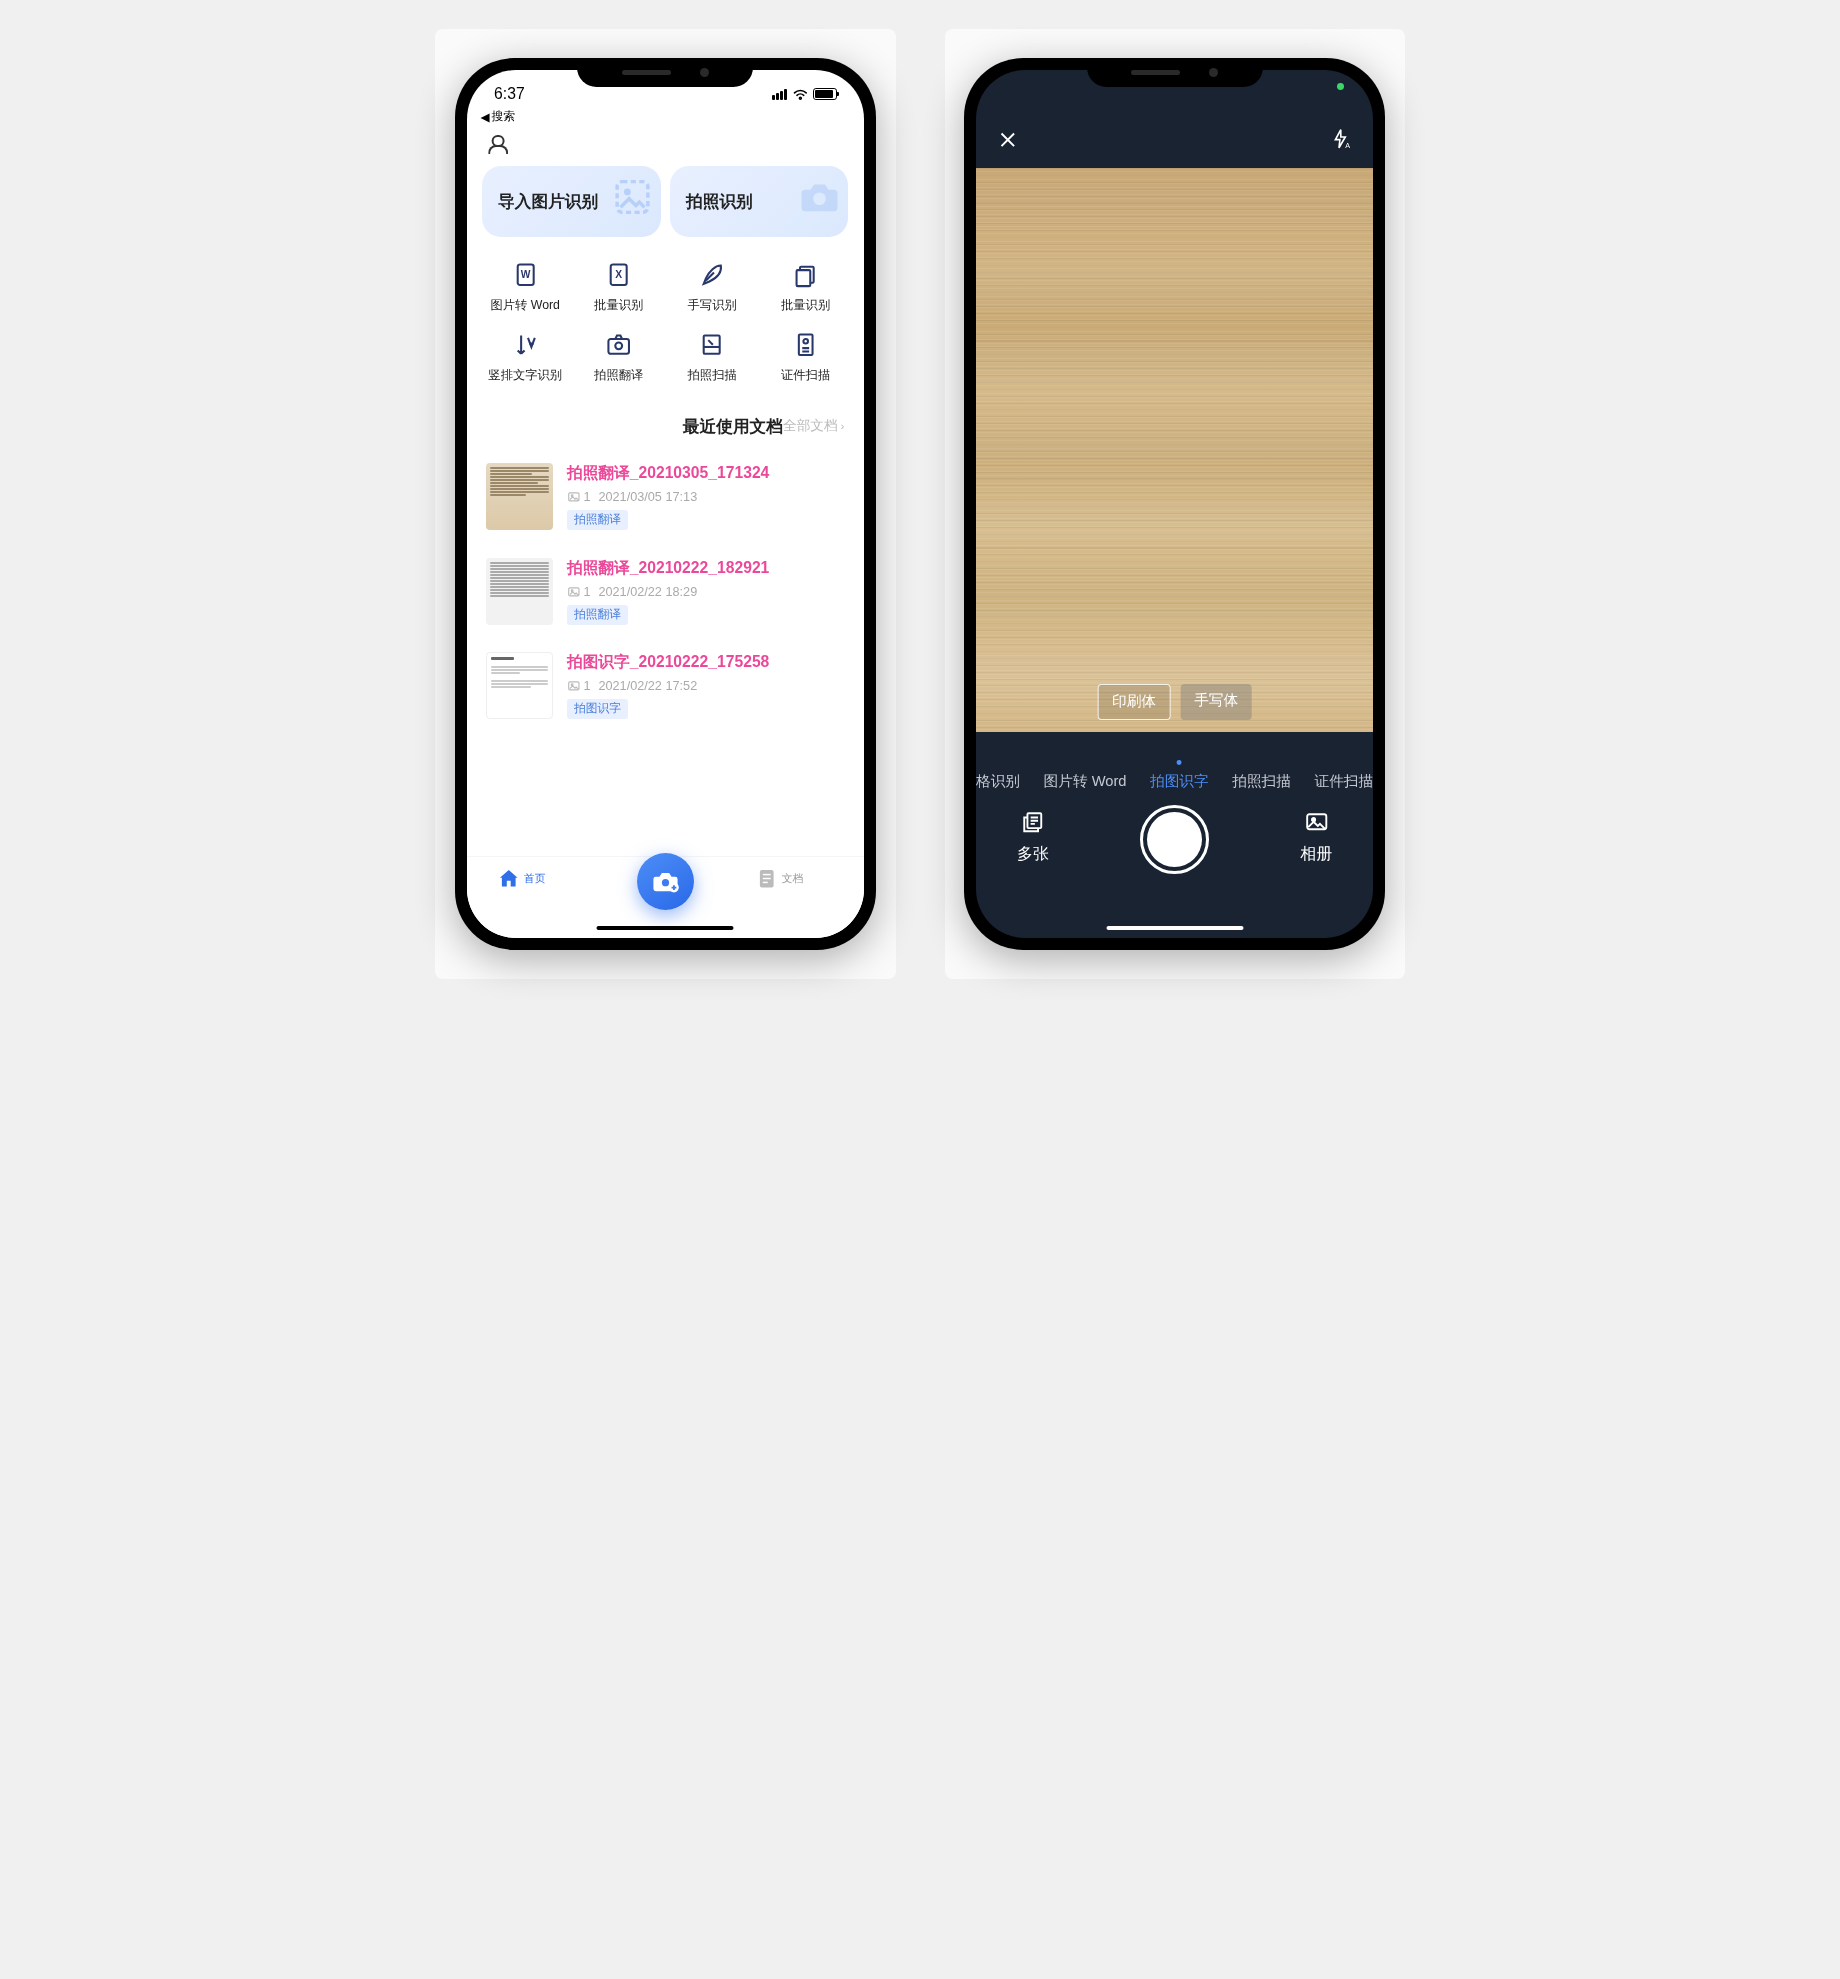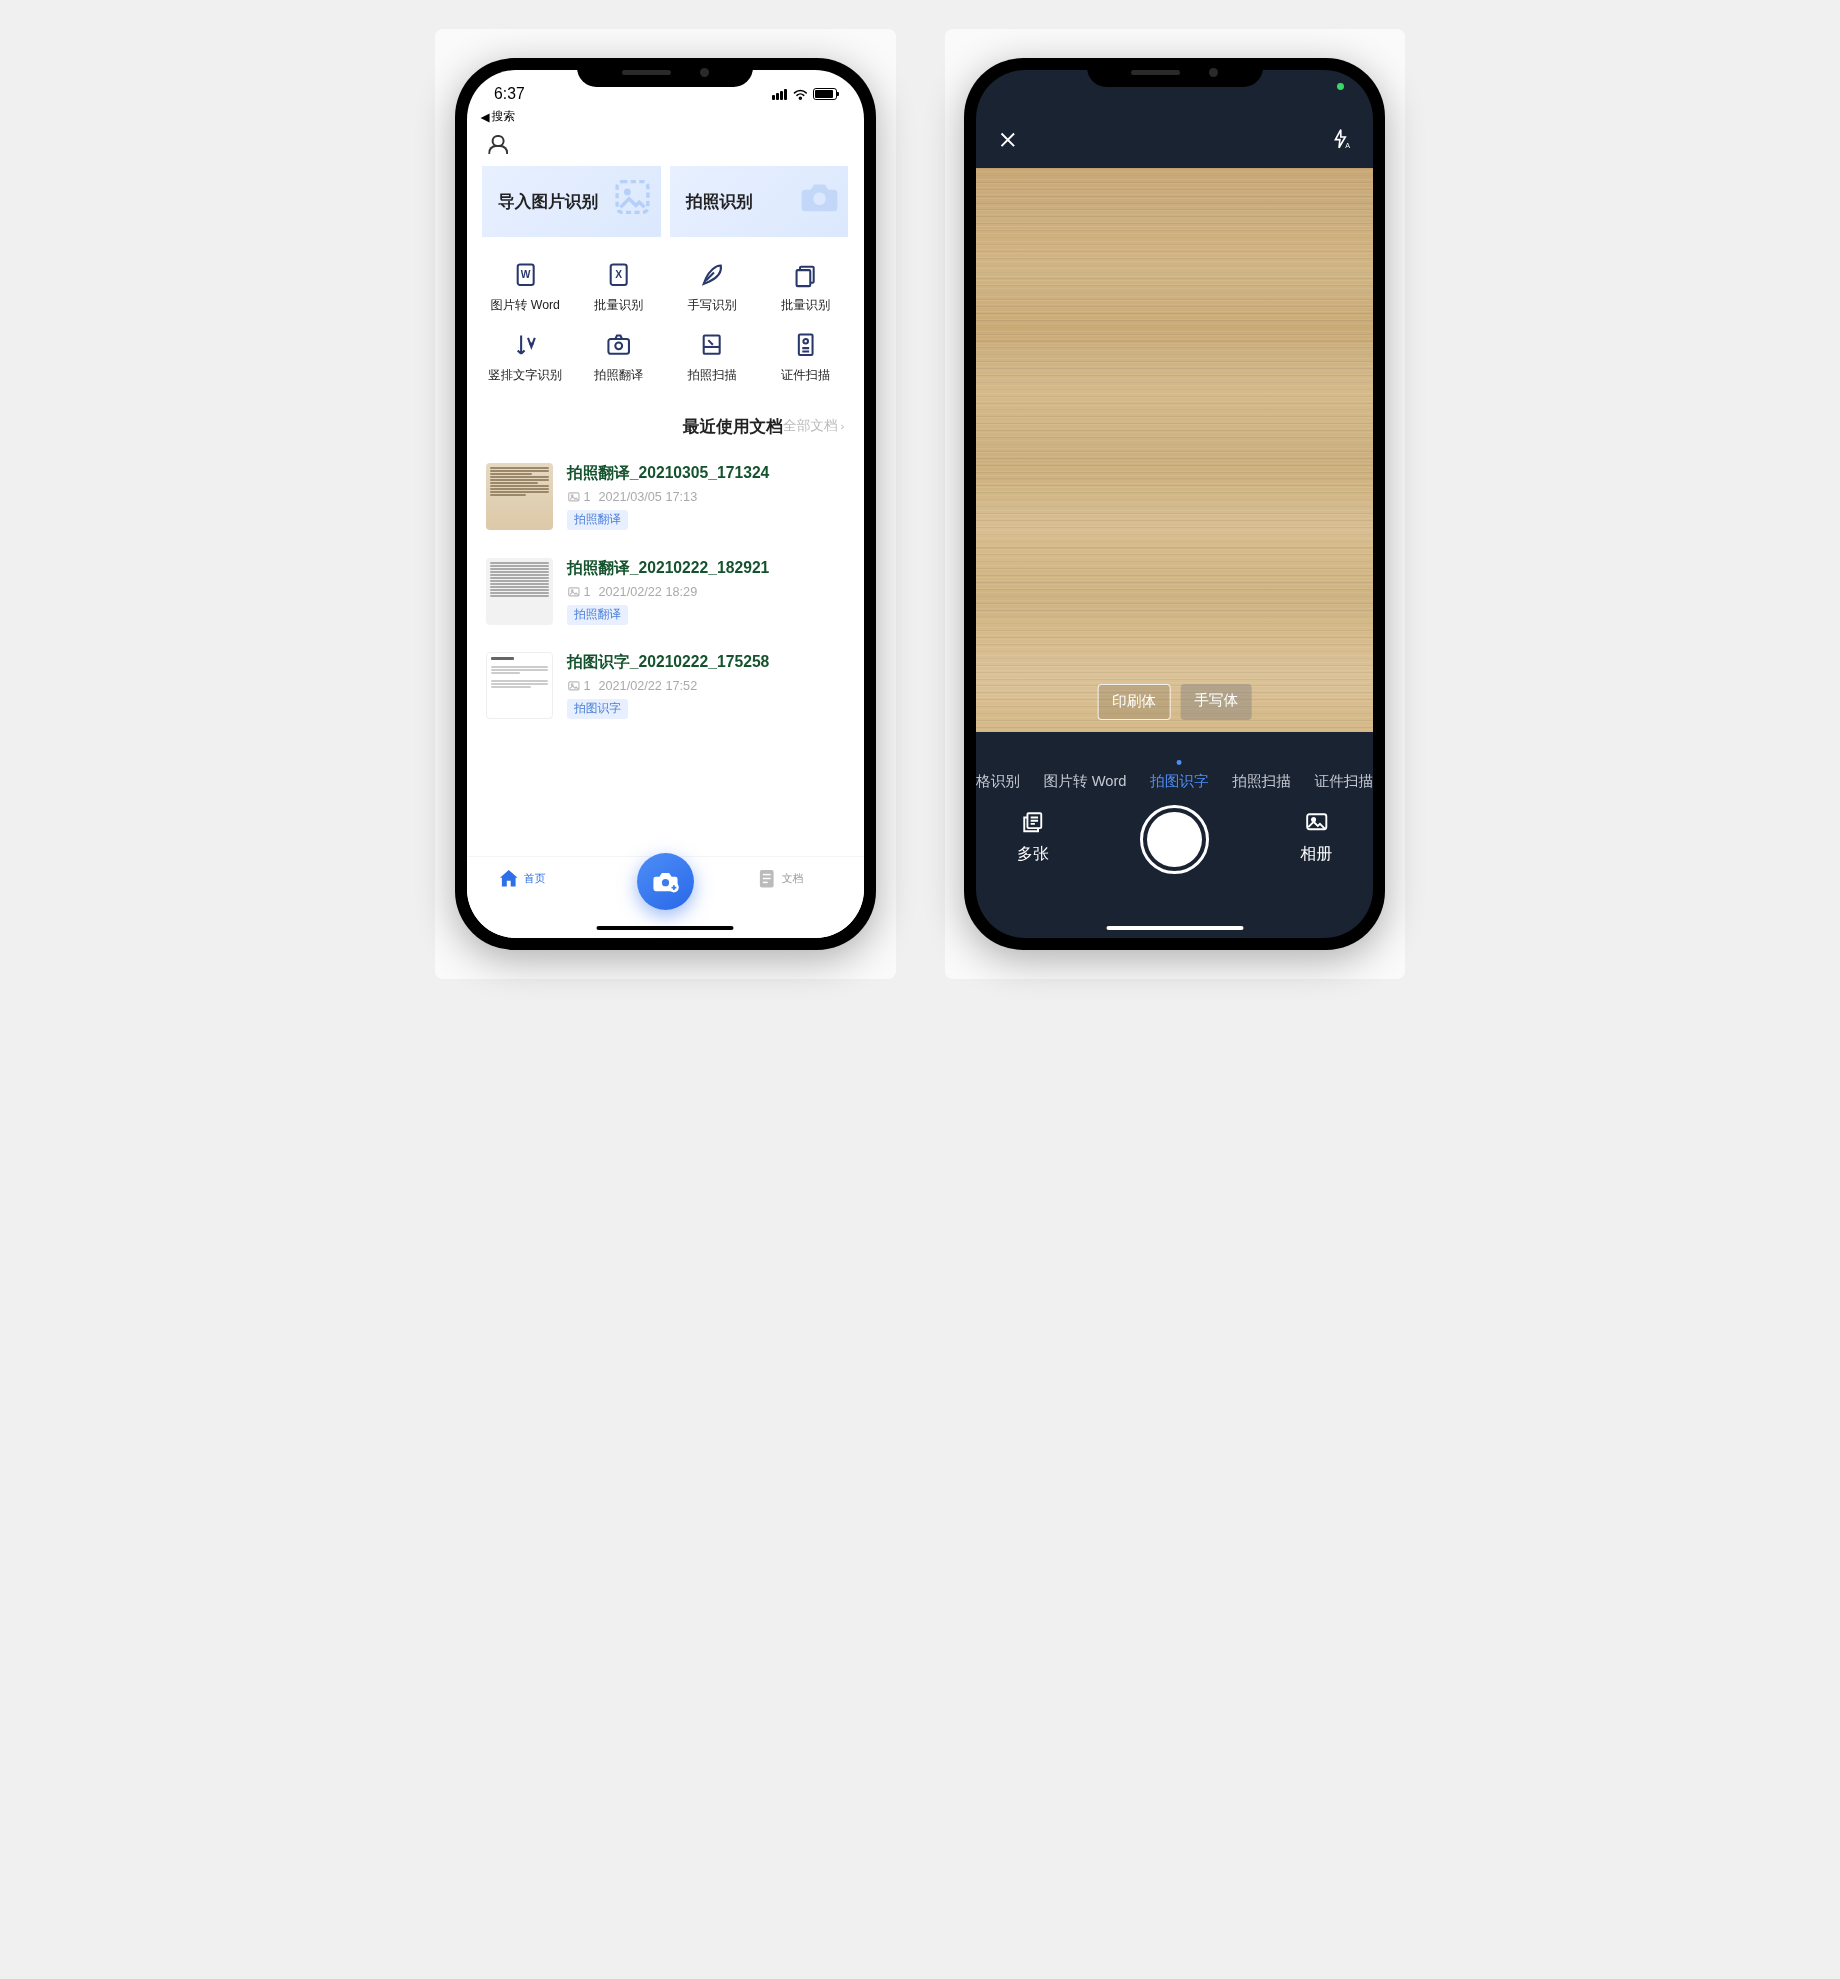--- a/index.html
+++ b/index.html
@@ -19,40 +19,40 @@
 .sig-bars span:nth-child(1){height:4.9px}.sig-bars span:nth-child(2){height:6.9px}.sig-bars span:nth-child(3){height:8.8px}.sig-bars span:nth-child(4){height:10.8px}
 .batt{width:23.5px;height:11.8px;border:1.5px solid #000;border-radius:2.9px;position:relative}
 .batt::after{content:"";position:absolute;right:-2.9px;top:2.9px;width:2px;height:3.9px;background:#000;border-radius:0 1px 1px 0}
 .batt::before{content:"";position:absolute;left:1px;top:1px;width:17.6px;height:7.8px;background:#000;border-radius:1px}
 .backrow{font-size:11.8px;padding:0 13.7px;display:flex;align-items:center;gap:2px}
 .topbar{padding:7.8px 19.6px 9.8px}
 .person-icon{width:23.5px;height:23.5px;position:relative}
 .person-icon::before{content:"";position:absolute;top:2px;left:50%;transform:translateX(-50%);width:8.8px;height:8.8px;border:2px solid #333;border-radius:50%}
 .person-icon::after{content:"";position:absolute;bottom:2px;left:50%;transform:translateX(-50%);width:15.7px;height:6.9px;border:2px solid #333;border-radius:7.8px 7.8px 0 0;border-bottom:none}
 .bigcards{display:flex;gap:9.8px;padding:0 15.7px 15.7px}
-.bigcard{flex:1;height:71px;background:linear-gradient(135deg,#e8f0ff,#dbe8fd);border-radius:0;display:flex;align-items:center;padding:0 15.7px;font-size:16.7px;font-weight:600;color:#222;position:relative;overflow:hidden;cursor:pointer}
+.bigcard{flex:1;height:71px;background:linear-gradient(135deg,#e8f0ff,#dbe8fd);border-radius:19px;display:flex;align-items:center;padding:0 15.7px;font-size:16.7px;font-weight:600;color:#222;position:relative;overflow:hidden;cursor:pointer}
 .bigcard .bg-icon{position:absolute;right:7.8px;top:50%;transform:translateY(-50%);font-size:35px;opacity:.5;color:#8eb6f7}
 .grid8{display:grid;grid-template-columns:repeat(4,1fr);gap:0;padding:0 11.8px 17.6px}
 .gitem{display:flex;flex-direction:column;align-items:center;gap:7.8px;padding:7.8px 0;cursor:pointer}
 .gicon{width:29px;height:29px;display:flex;align-items:center;justify-content:center;color:#29386a}
 .gicon svg{width:27.4px;height:27.4px}
 .glabel{font-size:12.3px;color:#222;font-weight:500;white-space:nowrap}
 .sectionhead{display:flex;justify-content:flex-end;align-items:center;padding:5.9px 19.6px 13.7px}
 .sectionhead .title{font-size:16.7px;font-weight:700;color:#222}
 .sectionhead .link{font-size:13.7px;color:#bbb;display:flex;align-items:center;gap:2.9px;cursor:pointer}
 .doclist{padding:0 19.6px}
 .docitem{display:flex;gap:13.7px;padding:11.8px 0 15.7px;cursor:pointer}
 .thumb{width:67px;height:67px;background:#e8e8e8;border-radius:3.9px;flex-shrink:0;overflow:hidden;display:flex;flex-direction:column;padding:3.9px;gap:1px}
 .thumb .line{height:2px;background:#aaa;border-radius:1px}
 .thumb.t1{background:linear-gradient(#e6d9c3,#dcc9a8)}
 .thumb.t1 .line{background:#9a8868}
 .thumb.t2{background:#f2f2f2}
 .thumb.t3{background:#fff;border:1px solid #eee}
 .docinfo{flex:1;display:flex;flex-direction:column;gap:5.9px}
-.doctitle{font-size:15.7px;font-weight:600;color:#14532d}
+.doctitle{font-size:15.7px;font-weight:600;color:#ec4899}
 .docmeta{display:flex;align-items:center;gap:7.8px;font-size:12.7px;color:#aaa}
 .docmeta .pic-icon{display:inline-flex;align-items:center;gap:2.9px}
 .docmeta .pic-icon svg{width:13.7px;height:13.7px;stroke:#bbb}
 .doctag{display:inline-block;background:#e8f0ff;color:#4a7ed9;font-size:11.8px;padding:2px 6.9px;border-radius:2.9px;width:fit-content}
 .bottomnav{position:absolute;bottom:0;left:0;right:0;height:82px;background:#fff;display:flex;align-items:flex-start;justify-content:space-around;padding-top:9.8px;border-top:1px solid rgba(0,0,0,.04)}
 .navitem{display:flex;flex-direction:row;align-items:center;gap:2.9px;cursor:pointer;width:78px}
 .navitem .nicon{width:23.5px;height:23.5px;display:flex;align-items:center;justify-content:center}
 .navitem .nlabel{font-size:10.8px}
 .navitem.active .nlabel{color:#2f6fe8}
 .navitem:not(.active) .nlabel{color:#999}

